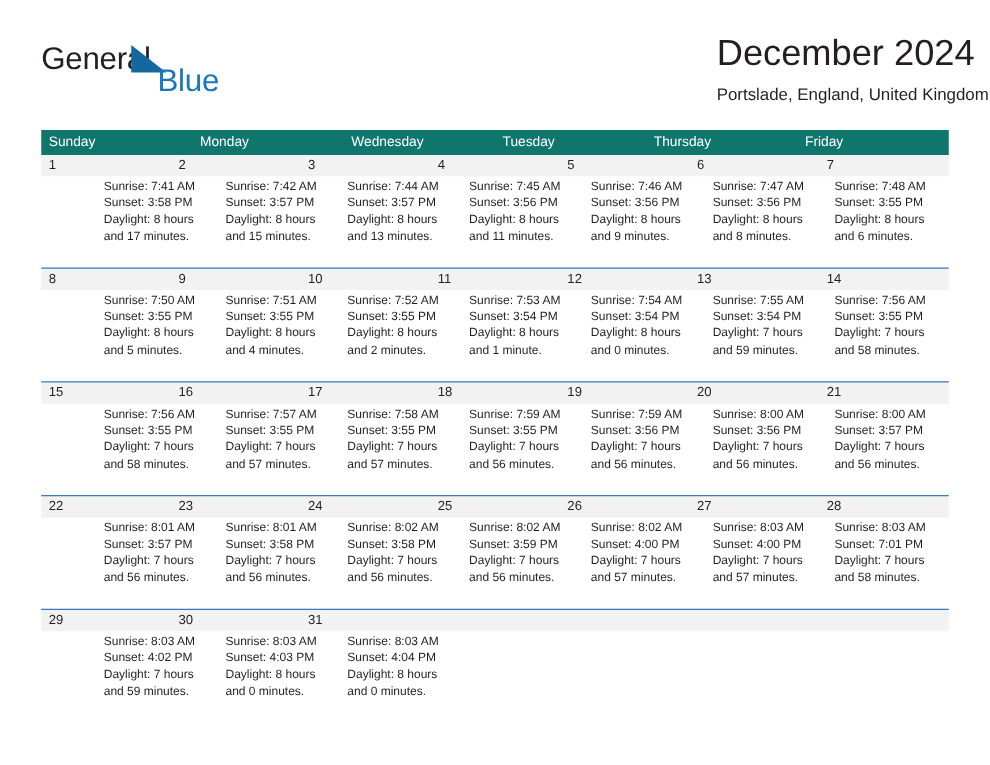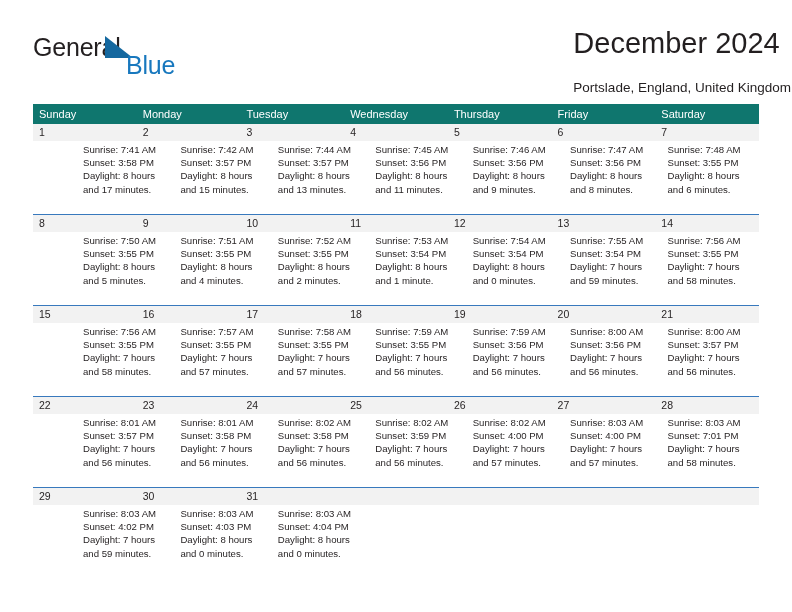--- a/index.html
+++ b/index.html
@@ -72,21 +72,21 @@
     top: 26px;
     text-align: left;
   }
   .cal-title {
     font-size: 29px;
     color: #231f20;
     line-height: 34px;
     white-space: nowrap;
   }
   .cal-subtitle {
-    margin-top: 19px;
+    margin-top: 7px;
     font-size: 13.5px;
     color: #231f20;
     line-height: 17px;
     white-space: nowrap;
   }
 
   
   .calendar {
     position: absolute;
     left: 33px;
@@ -168,25 +168,24 @@
       <div class="cal-subtitle">Portslade, England, United Kingdom</div>
     </div>
 
   </div>
 
   <div class="calendar">
 
     <div class="weekday-row">
       <div class="weekday">Sunday</div>
       <div class="weekday">Monday</div>
+      <div class="weekday">Wednesday</div>
       <div class="weekday">Tuesday</div>
-      <div class="weekday">Wednesday</div>
       <div class="weekday">Thursday</div>
       <div class="weekday">Friday</div>
-      <div class="weekday">Saturday</div>
     </div>
 
     <div class="week week-first">
       <div class="week-daynums">
         <div class="daynum">1</div>
         <div class="daynum">2</div>
         <div class="daynum">3</div>
         <div class="daynum">4</div>
         <div class="daynum">5</div>
         <div class="daynum">6</div>

